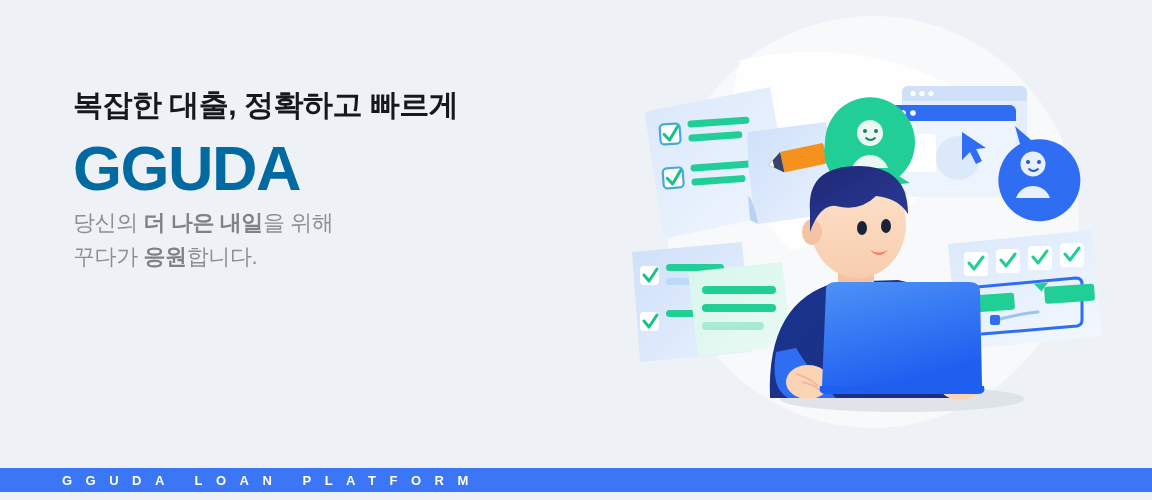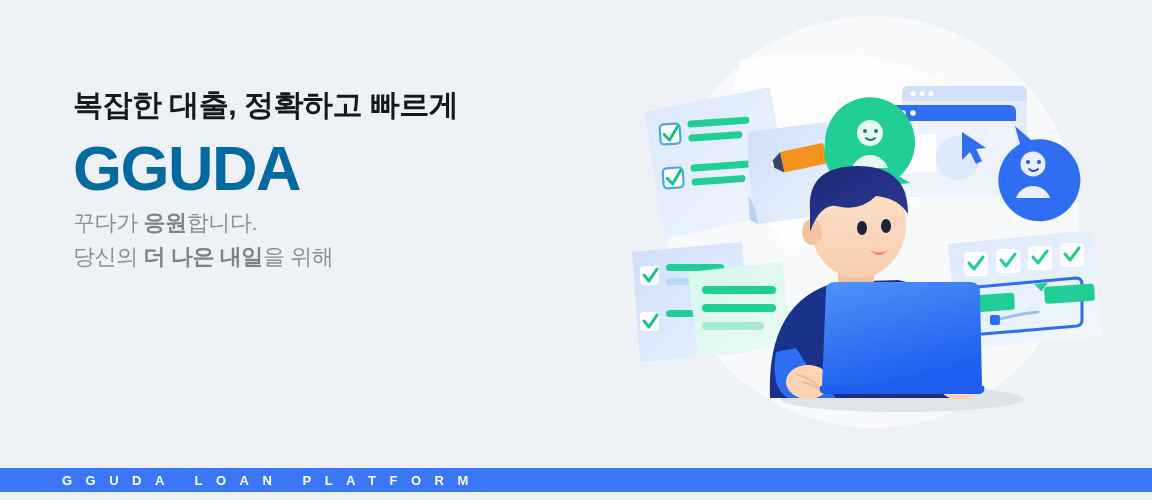--- a/index.html
+++ b/index.html
@@ -47,22 +47,22 @@
 </style>
 </head>
 <body>
 
 <div class="stage">
 
   <div class="copy">
     <p class="eyebrow">복잡한 대출, 정확하고 빠르게</p>
     <p class="brand">GGUDA</p>
     <p class="tagline">
+      <span class="ln"><span>당신의 </span><span class="em">더 나은 내일</span><span>을 위해</span></span>
       <span class="ln"><span>꾸다가 </span><span class="em">응원</span><span>합니다.</span></span>
-      <span class="ln"><span>당신의 </span><span class="em">더 나은 내일</span><span>을 위해</span></span>
     </p>
   </div>
 
   <div class="art">
     <svg viewBox="0 0 522 468" xmlns="http://www.w3.org/2000/svg">
       <defs>
         <linearGradient id="gLaptop" x1="0" y1="0" x2="0.4" y2="1">
           <stop offset="0" stop-color="#4e92f7"></stop>
           <stop offset="1" stop-color="#1f5ff0"></stop>
         </linearGradient>

